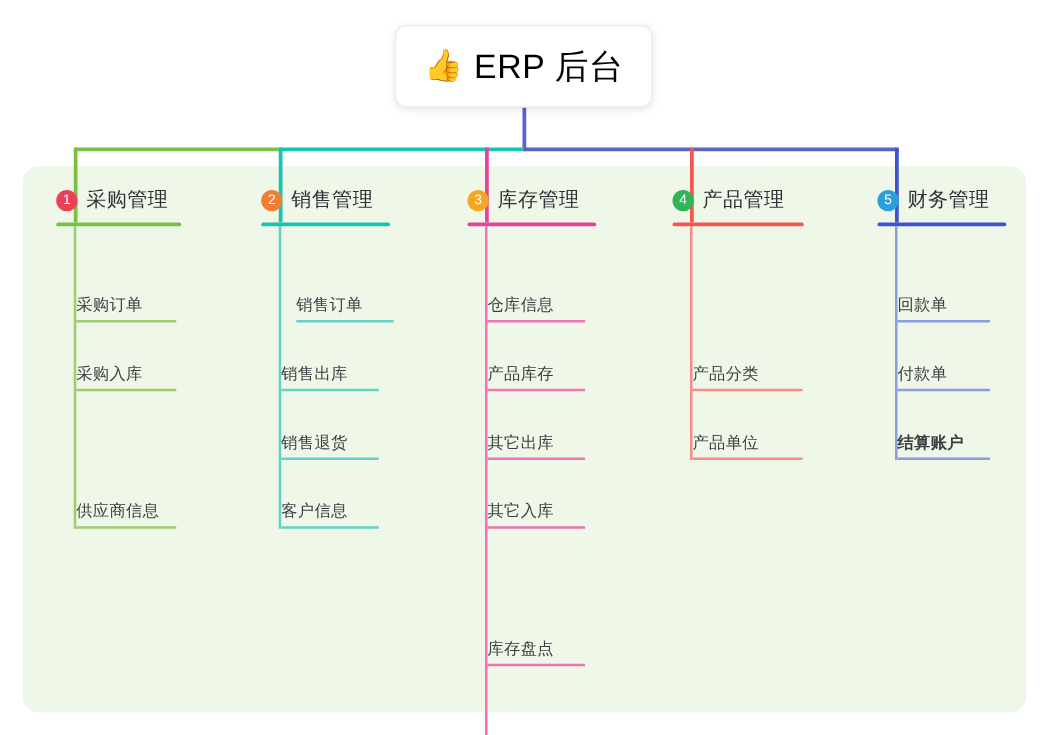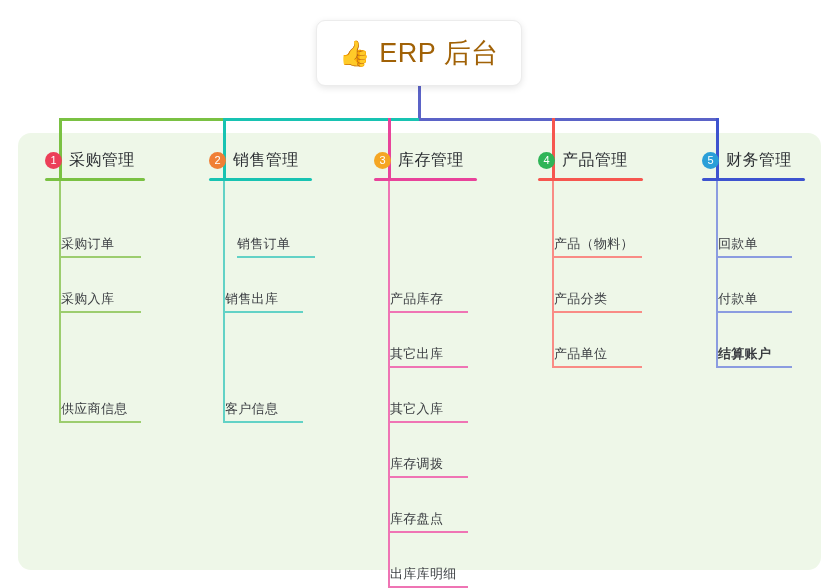--- a/index.html
+++ b/index.html
@@ -46,21 +46,21 @@
     align-items: center;
     gap: 9px;
   }
   .root-emoji {
     font-size: 25px;
     line-height: 1;
     display: block;
   }
   .root-title {
     font-size: 27px;
-    color: #a16207;
+    color: #000000;
     letter-spacing: 0.5px;
     white-space: nowrap;
   }
 
   
   .panel {
     position: absolute;
     left: 18px;
     top: 133px;
     width: 803px;
@@ -192,68 +192,64 @@
         <div class="head-rule" style="top: 28px; width: 103px; background: rgb(24, 195, 178);"></div>
         <div class="stem" style="left: 14px; top: 31px; height: 242px; background: rgb(98, 210, 198);"></div>
         <div class="leaf" style="left: 16px; top: 74px; width: 78px; margin-left: 12px;">
           <div class="leaf-label">销售订单</div>
           <div class="leaf-rule" style="width: 78px; background: rgb(98, 210, 198);"></div>
         </div>
         <div class="leaf" style="left: 16px; top: 129px; width: 78px;">
           <div class="leaf-label">销售出库</div>
           <div class="leaf-rule" style="width: 78px; background: rgb(98, 210, 198);"></div>
         </div>
+        <div class="leaf" style="left: 16px; top: 184px; width: 78px;">
+          <div class="leaf-label">销售退货</div>
+          <div class="leaf-rule" style="width: 78px; background: rgb(98, 210, 198);"></div>
+        </div>
         <div class="leaf" style="left: 16px; top: 239px; width: 78px;">
           <div class="leaf-label">客户信息</div>
           <div class="leaf-rule" style="width: 78px; background: rgb(98, 210, 198);"></div>
         </div>
       </div>
       <div class="branch" style="left: 374px; top: 150px; width: 123px; height: 438px;">
         <div class="branch-head">
           <div class="badge" style="background: rgb(245, 166, 35);">3</div>
           <div class="branch-title">库存管理</div>
         </div>
         <div class="head-rule" style="top: 28px; width: 103px; background: rgb(232, 67, 154);"></div>
         <div class="stem" style="left: 14px; top: 31px; height: 407px; background: rgb(239, 116, 180);"></div>
+        <div class="leaf" style="left: 16px; top: 74px; width: 78px;">
+          <div class="leaf-label">仓库信息</div>
+          <div class="leaf-rule" style="width: 78px; background: rgb(239, 116, 180);"></div>
+        </div>
         <div class="leaf" style="left: 16px; top: 129px; width: 78px;">
           <div class="leaf-label">产品库存</div>
           <div class="leaf-rule" style="width: 78px; background: rgb(239, 116, 180);"></div>
         </div>
         <div class="leaf" style="left: 16px; top: 184px; width: 78px;">
           <div class="leaf-label">其它出库</div>
           <div class="leaf-rule" style="width: 78px; background: rgb(239, 116, 180);"></div>
         </div>
         <div class="leaf" style="left: 16px; top: 239px; width: 78px;">
           <div class="leaf-label">其它入库</div>
           <div class="leaf-rule" style="width: 78px; background: rgb(239, 116, 180);"></div>
         </div>
-        <div class="leaf" style="left: 16px; top: 294px; width: 78px;">
-          <div class="leaf-label">库存调拨</div>
-          <div class="leaf-rule" style="width: 78px; background: rgb(239, 116, 180);"></div>
-        </div>
         <div class="leaf" style="left: 16px; top: 349px; width: 78px;">
           <div class="leaf-label">库存盘点</div>
           <div class="leaf-rule" style="width: 78px; background: rgb(239, 116, 180);"></div>
         </div>
-        <div class="leaf" style="left: 16px; top: 404px; width: 78px;">
-          <div class="leaf-label">出库库明细</div>
-          <div class="leaf-rule" style="width: 78px; background: rgb(239, 116, 180);"></div>
-        </div>
       </div>
       <div class="branch" style="left: 538px; top: 150px; width: 125px; height: 218px;">
         <div class="branch-head">
           <div class="badge" style="background: rgb(47, 180, 87);">4</div>
           <div class="branch-title">产品管理</div>
         </div>
         <div class="head-rule" style="top: 28px; width: 105px; background: rgb(246, 86, 79);"></div>
         <div class="stem" style="left: 14px; top: 31px; height: 187px; background: rgb(249, 139, 133);"></div>
-        <div class="leaf" style="left: 16px; top: 74px; width: 88px;">
-          <div class="leaf-label">产品（物料）</div>
-          <div class="leaf-rule" style="width: 88px; background: rgb(249, 139, 133);"></div>
-        </div>
         <div class="leaf" style="left: 16px; top: 129px; width: 88px;">
           <div class="leaf-label">产品分类</div>
           <div class="leaf-rule" style="width: 88px; background: rgb(249, 139, 133);"></div>
         </div>
         <div class="leaf" style="left: 16px; top: 184px; width: 88px;">
           <div class="leaf-label">产品单位</div>
           <div class="leaf-rule" style="width: 88px; background: rgb(249, 139, 133);"></div>
         </div>
       </div>
       <div class="branch" style="left: 702px; top: 150px; width: 123px; height: 218px;">

